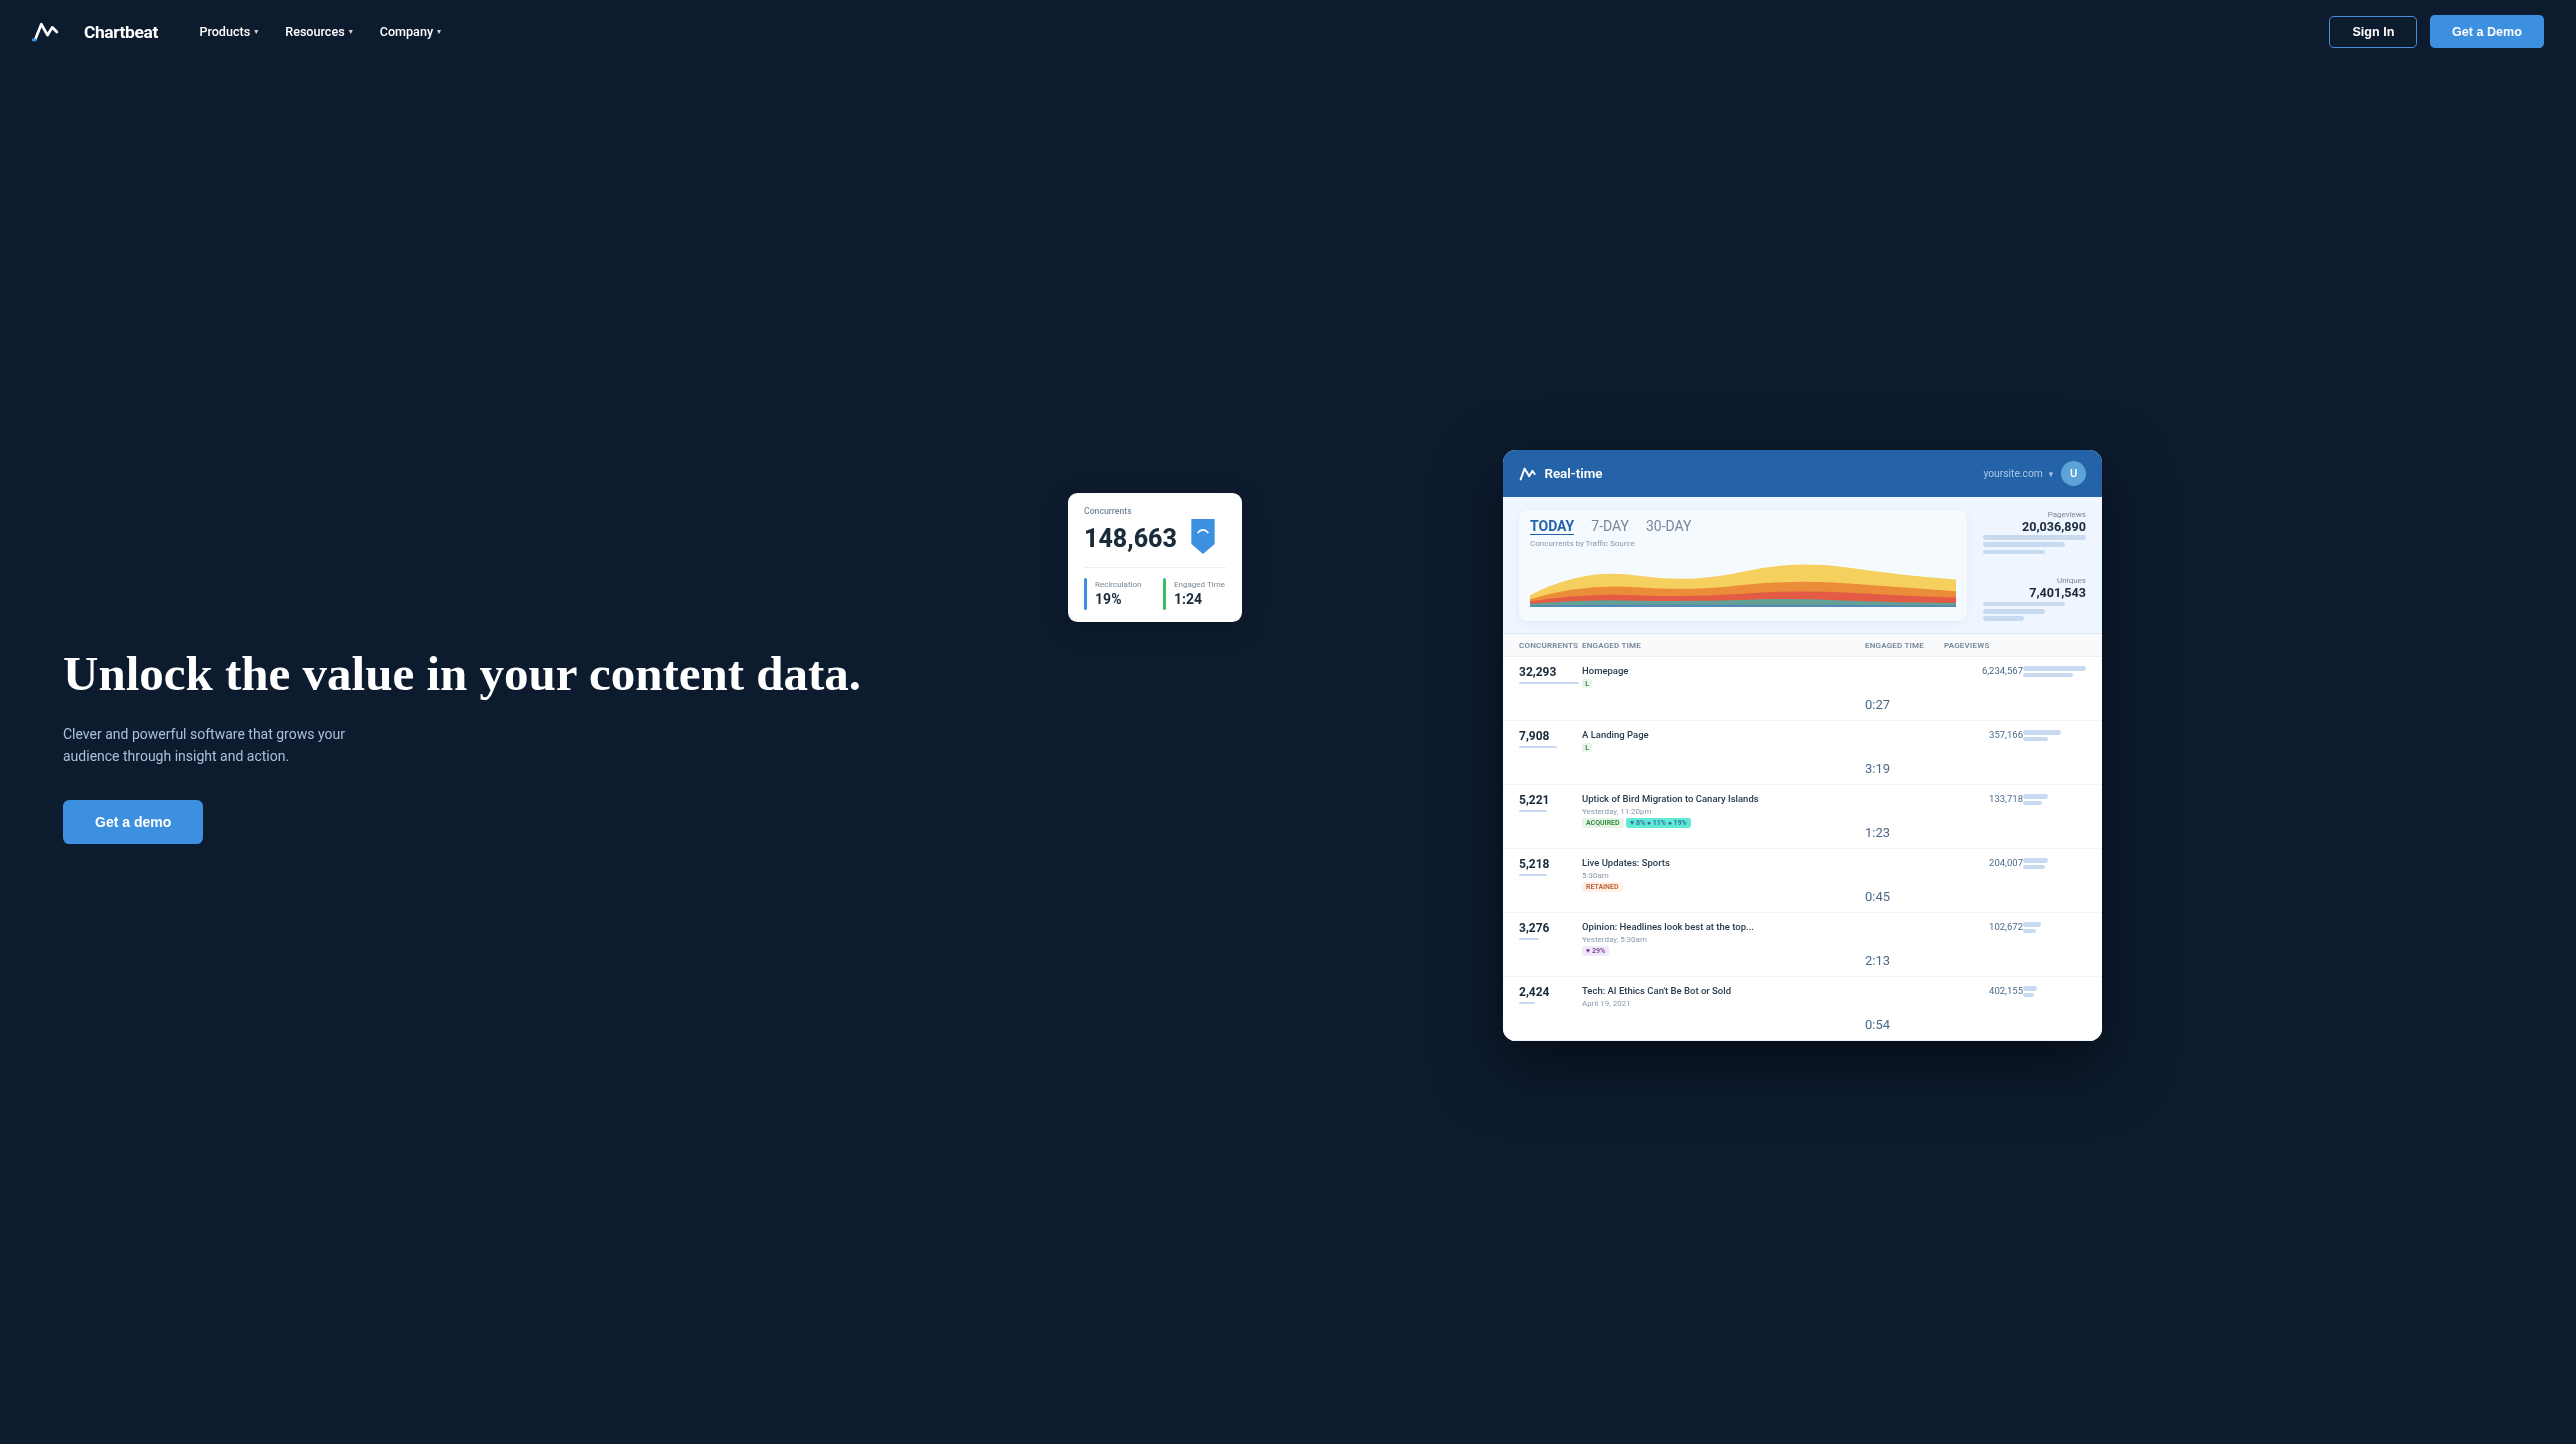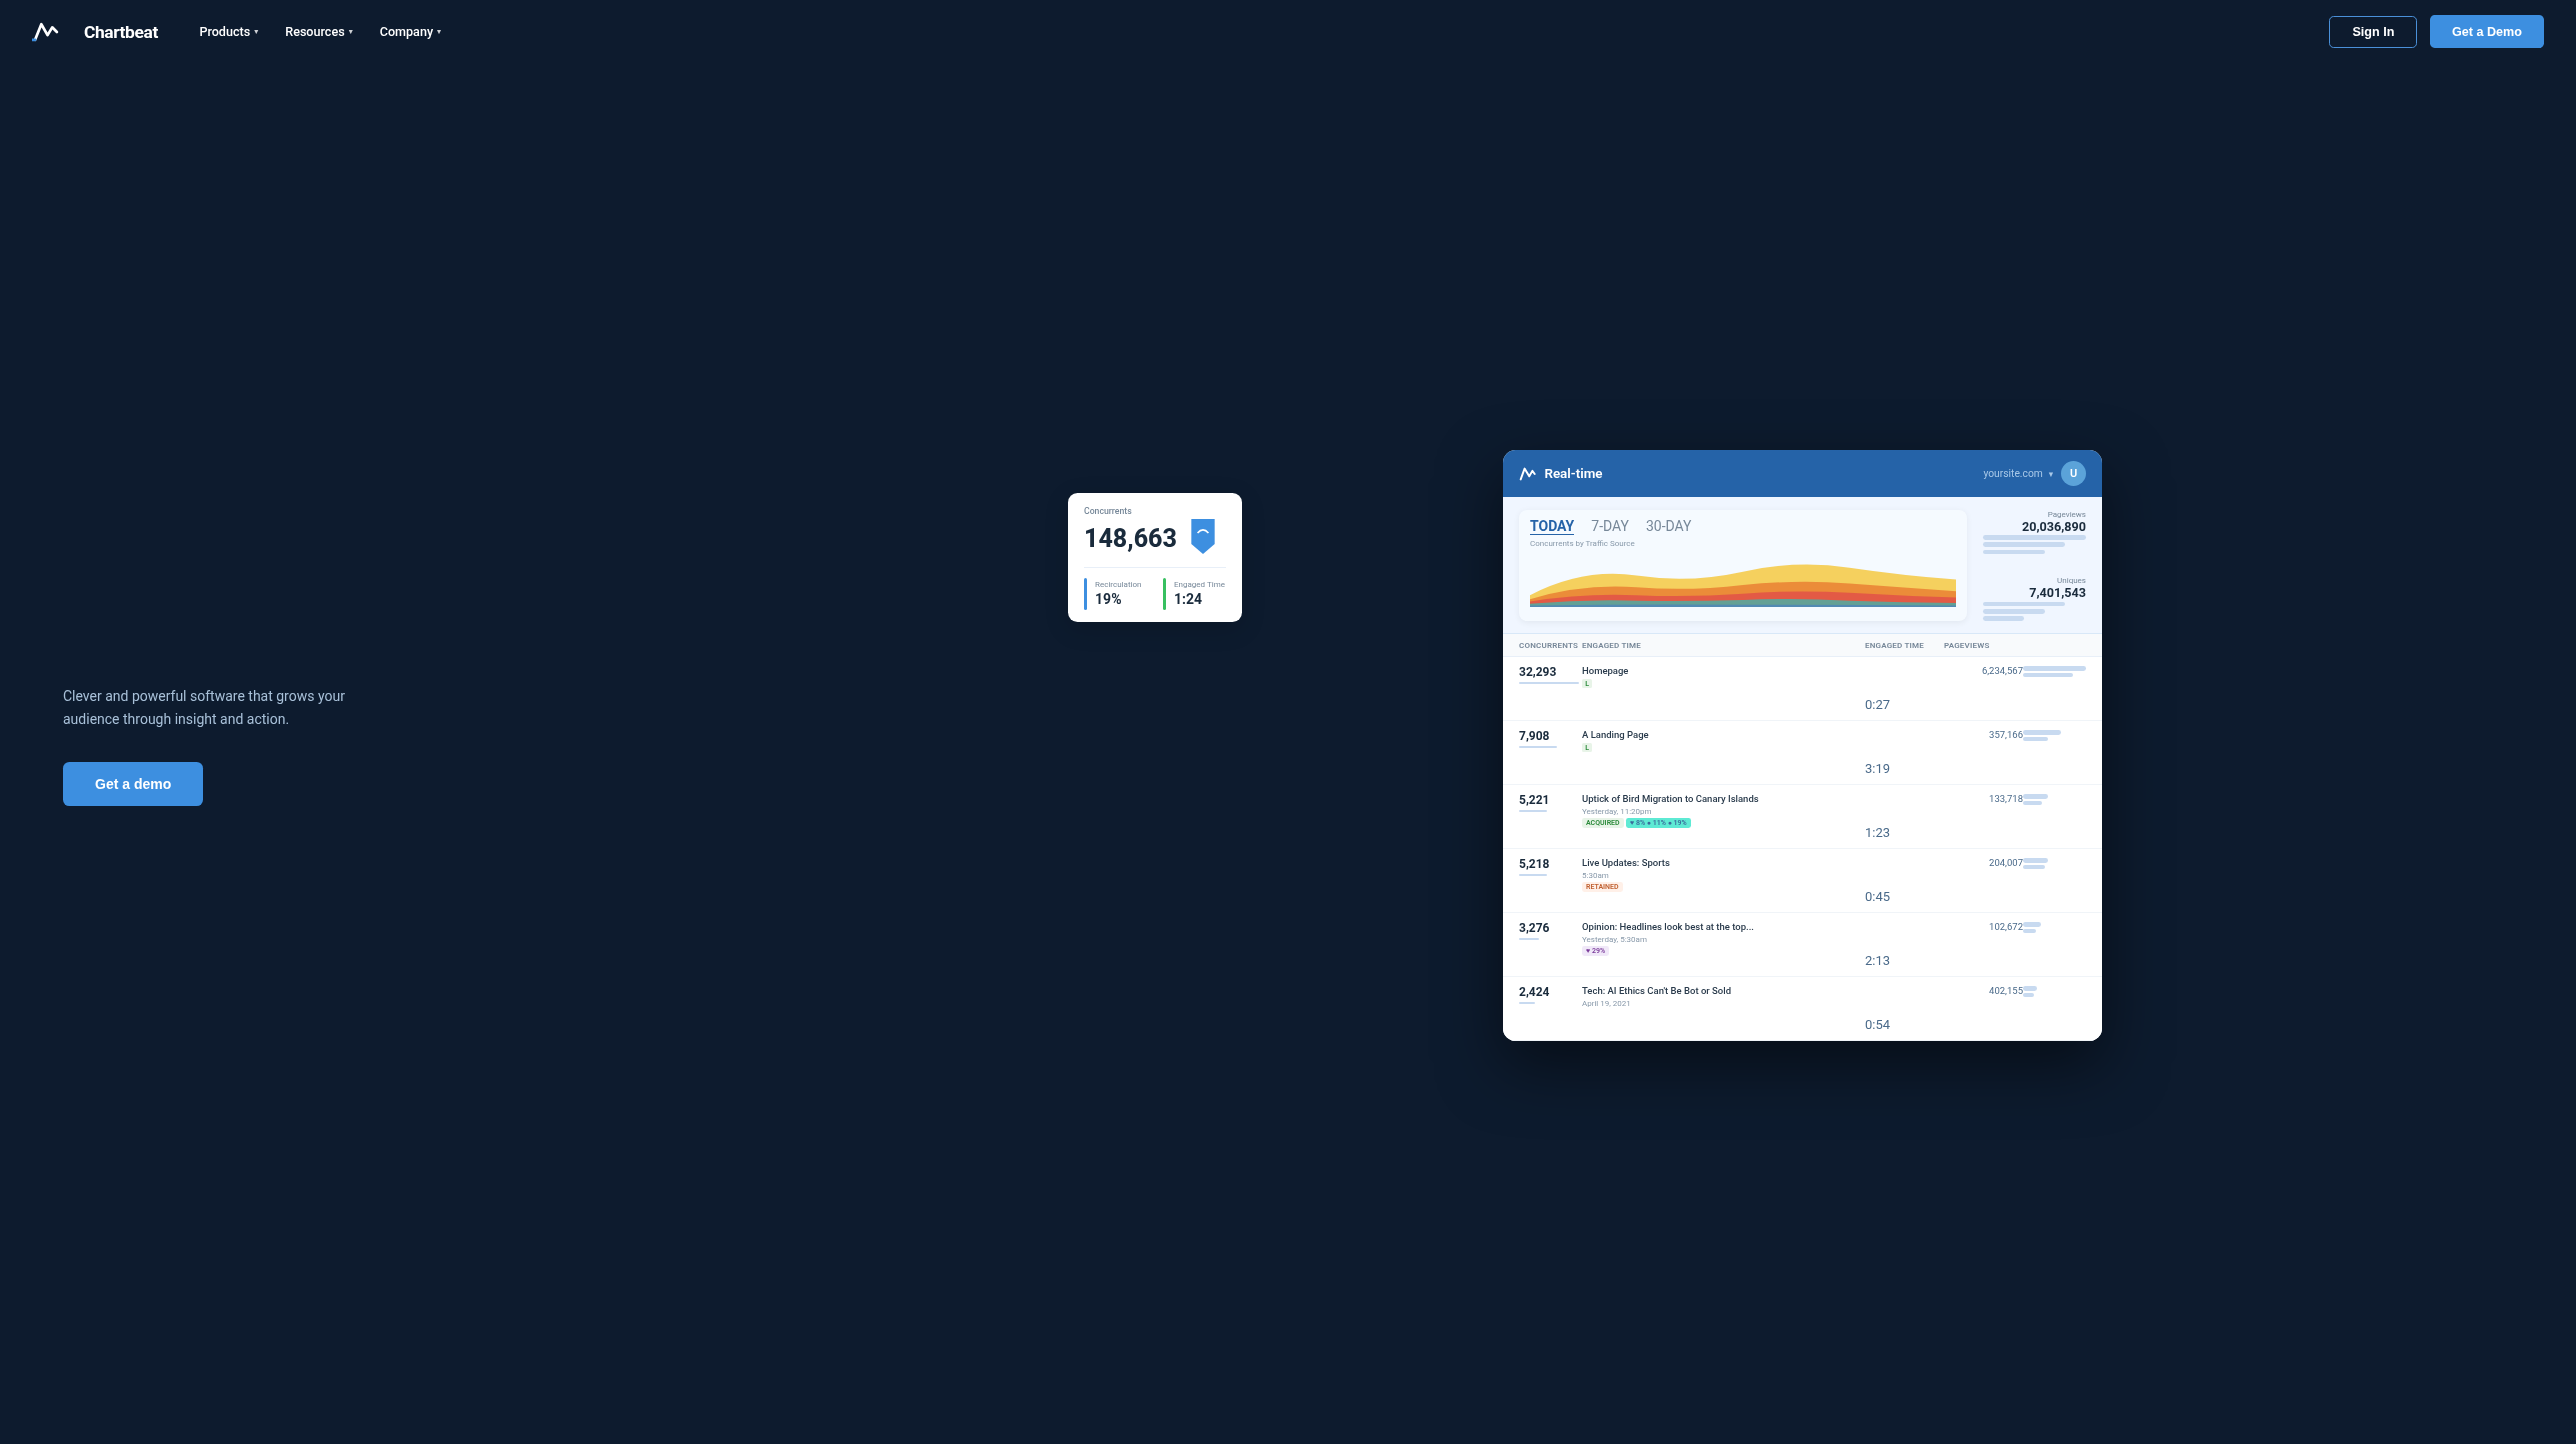--- a/index.html
+++ b/index.html
@@ -431,20 +431,21 @@
     </div>
   </div>
   <div class="nav-right">
     <button class="btn-signin">Sign In</button>
     <button class="btn-demo-nav">Get a Demo</button>
   </div>
 </nav>
 
 <section class="hero">
   <div class="hero-left">
+    <h1 class="hero-headline">Unlock the value in your content data.</h1>
     <p class="hero-sub">Clever and powerful software that grows your audience through insight and action.</p>
     <button class="btn-demo-hero">Get a demo</button>
   </div>
 
   <div class="hero-right">
 
     <div class="db-concurrents-card">
       <div class="db-card-label">Concurrents</div>
       <div class="db-card-value">
         <span>148,663</span>

